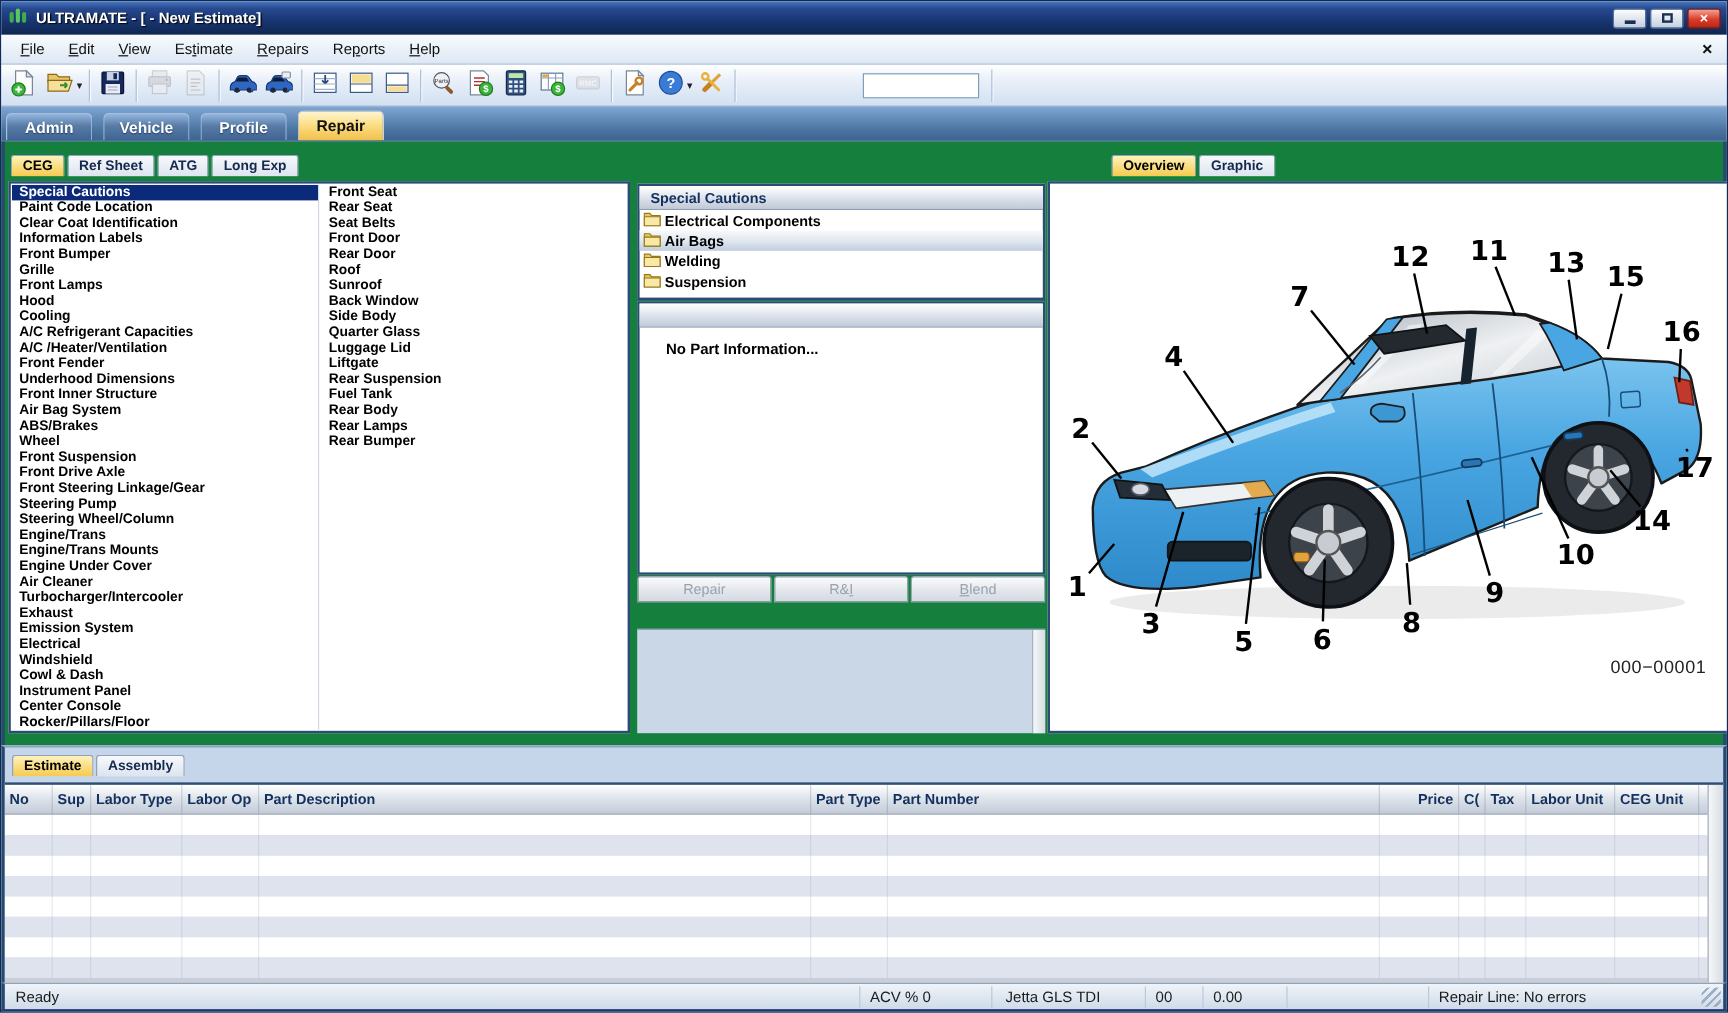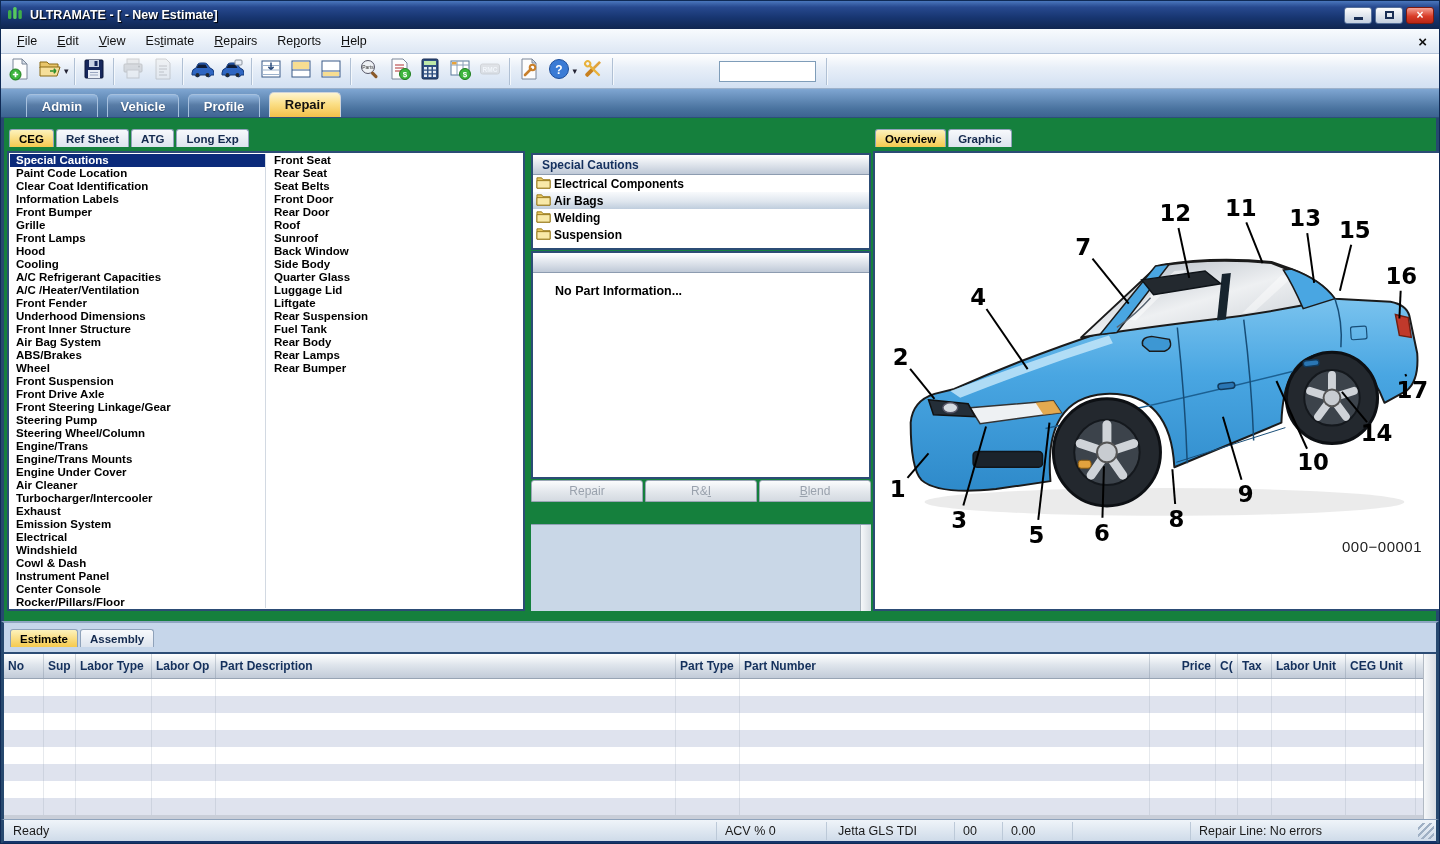--- a/index.html
+++ b/index.html
@@ -37,21 +37,21 @@
   .tb-btn.disabled{opacity:.45;filter:grayscale(.9);}
   .tb-sep{width:1px;height:27px;background:#b0c0d4;margin:0 4px;box-shadow:1px 0 0 #f4f8fc;}
   .tb-caret{font-size:9px;color:#223;margin:0 1px 0 -1px;}
   .tb-spacer{width:96px;}
   .tb-input{width:97px;height:21px;border:1px solid #7f9db9;background:#fff;
     font-size:12px;padding:0 3px;margin:0 6px;}
 
   
   .maintabs{position:absolute;top:88px;left:0;right:0;height:29px;
     background:linear-gradient(#7fa6d2,#4a739f 70%,#3c6391);display:flex;align-items:flex-end;
-    padding-left:25px;border-bottom:1px solid #2c5078;}
+    padding-left:4px;border-bottom:1px solid #2c5078;}
   .main-tab{min-width:72px;text-align:center;font-weight:bold;font-size:13px;color:#fff;
     padding:4px 12px 3px;margin-right:9px;border:1px solid #a6c0de;border-bottom:none;
     border-radius:5px 5px 0 0;background:linear-gradient(#93b7df,#587ca6 45%,#3f6494);
     text-shadow:0 1px 1px #1e3a5e;}
   .main-tab.active{color:#111;background:linear-gradient(#fdf5d0,#fbdf87 45%,#f2c04a);
     border-color:#cdd3da;text-shadow:none;padding-bottom:5px;}
 
   
   .content{position:absolute;top:117px;left:0;right:0;height:503px;background:#15803d;
     border-left:3px solid #27496f;border-right:3px solid #27496f;}
@@ -93,24 +93,24 @@
   .abtn.disabled{color:#9aa2ad;}
   .abtn.active{background:linear-gradient(#ecf7fe,#b5d7f1 50%,#8fc0e6);
     border:1px solid #44709f;border-bottom:3px solid #17375f;font-weight:bold;color:#062657;}
 
   .note-box{position:absolute;left:527px;top:406px;width:340px;height:87px;
     background:#c9d7e7;border-top:1px solid #8fa0b5;padding:5px 16px 0 4px;
     font-size:13px;font-weight:bold;color:#000;line-height:16px;}
   .note-scroll{position:absolute;right:0;top:0;bottom:0;width:11px;
     background:linear-gradient(90deg,#f6f8fa,#d6dce3);border-left:1px solid #a8b2be;}
 
-  .ovtabs{position:absolute;left:871px;top:11px;display:flex;}
+  .ovtabs{position:absolute;left:922px;top:11px;display:flex;}
   .diagram-panel{position:absolute;left:869px;top:33px;width:569px;height:460px;background:#fff;
     border:2px solid #2c4c75;}
-  .figure-code{position:absolute;right:18px;bottom:54px;font-size:15px;color:#222;
+  .figure-code{position:absolute;right:18px;bottom:44px;font-size:15px;color:#222;
     letter-spacing:.5px;}
 
   
   .bottom{position:absolute;top:620px;left:0;right:0;height:198px;background:#c6d6ea;
     border-left:3px solid #27496f;border-right:3px solid #27496f;border-top:2px solid #8fa6c2;}
   .esttabs{position:absolute;top:6px;left:6px;display:flex;}
   .grid{position:absolute;top:29px;left:0;right:0;bottom:0;background:#c9ced8;
     border-top:2px solid #2c4c75;overflow:hidden;}
   .grid-header{display:grid;height:25px;width:calc(100% - 13px);
     background:linear-gradient(#ffffff,#dfe5ec 45%,#c2cbd8);border-bottom:1px solid #98a4b4;

